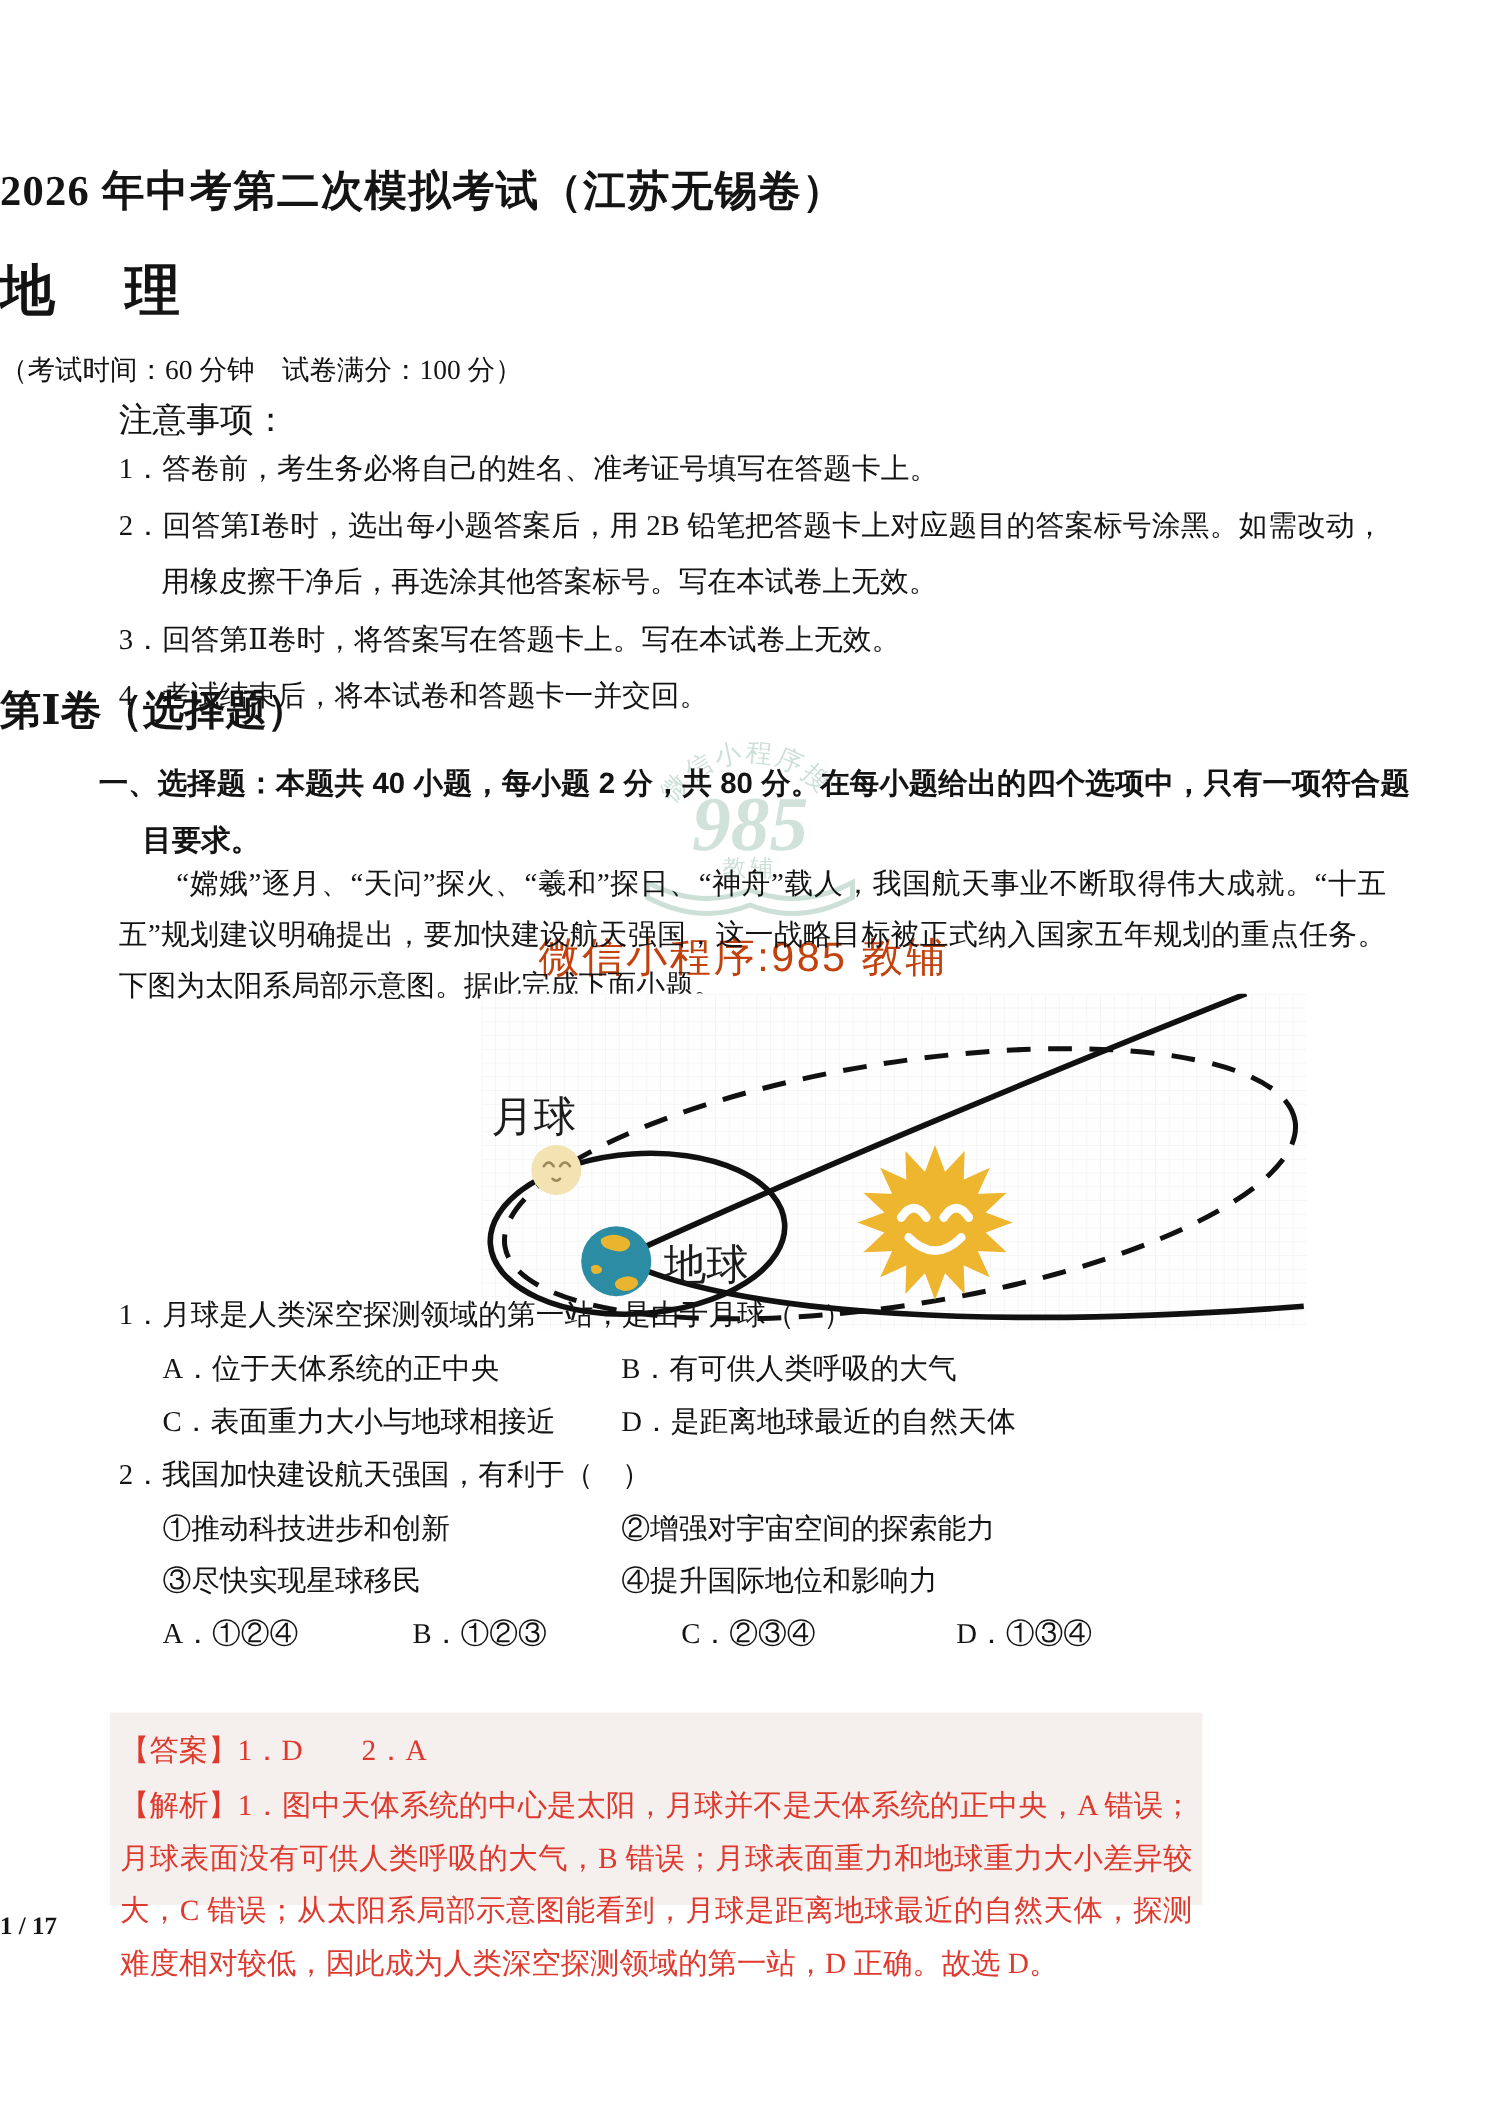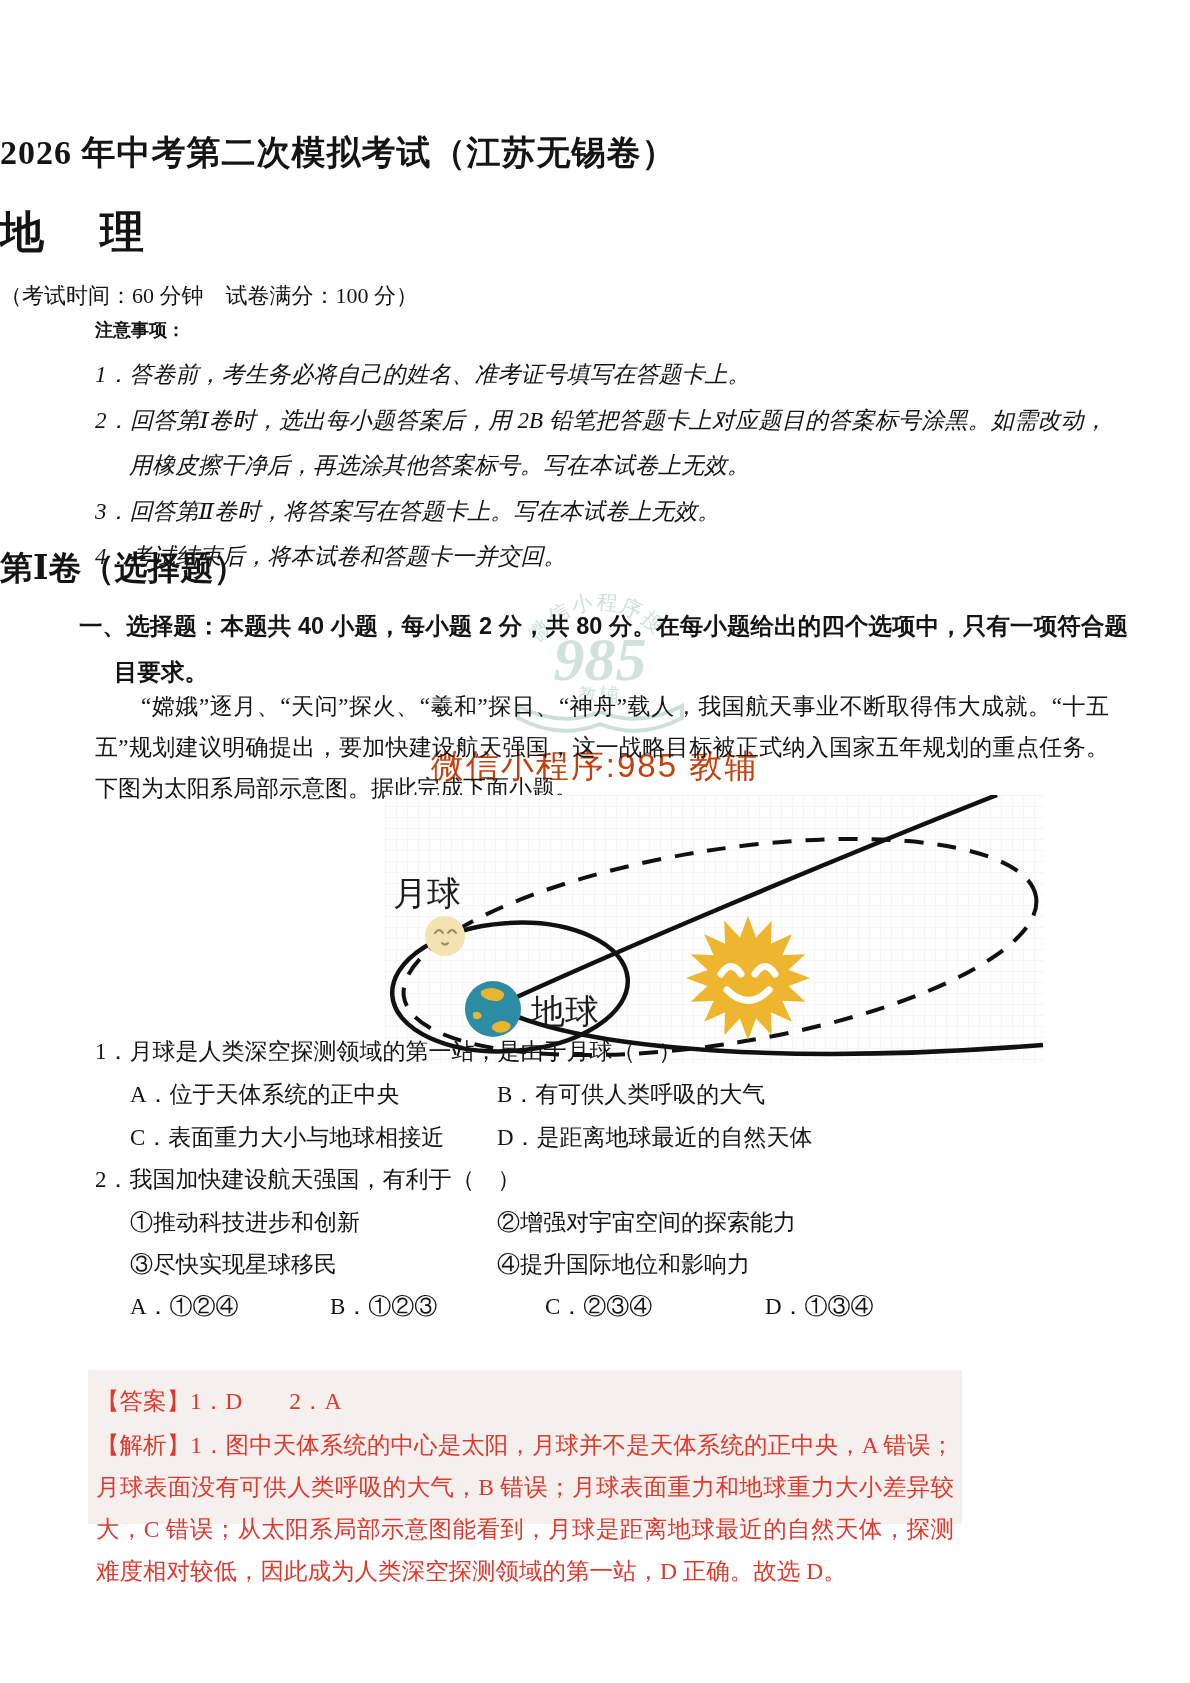--- a/index.html
+++ b/index.html
@@ -5,23 +5,23 @@
   html,body{margin:0;padding:0;background:#ffffff;}
   .page{
     position:relative;width:1190px;height:1683px;background:#fff;overflow:hidden;
     font-family:"Liberation Serif","DejaVu Serif",serif;color:#141414;
   }
   .abs{position:absolute;}
   .center{left:0;width:1190px;text-align:left;}
   .doc-title{top:130px;font-size:34px;font-weight:bold;letter-spacing:1px;}
   .subject{top:203px;font-size:44px;font-weight:bold;letter-spacing:6px;}
   .exam-info{top:281px;font-size:22px;}
-  .notice-h{left:95px;top:318px;font-family:"Liberation Sans","DejaVu Sans",sans-serif;font-weight:700;font-size:18px;}
+  .notice-h{left:95px;top:318px;font-family:"Liberation Sans","DejaVu Sans",sans-serif;font-weight:400;font-size:27px;}
   .notice-list{left:95px;top:352px;width:1012px;font-size:23px;line-height:45.5px;}
-  .notice-item{padding-left:34px;text-indent:-34px;text-align:justify;font-style:italic;}
+  .notice-item{padding-left:34px;text-indent:-34px;text-align:justify;}
   .sec1-title{top:546px;font-size:33px;font-weight:bold;}
   .instruction{left:79px;top:603px;width:1014px;font-family:Liberation Sans, sans-serif;
     font-weight:700;font-size:23.5px;line-height:46px;padding-left:35px;text-indent:-35px;text-align:justify;}
   .passage{left:95px;top:686px;width:1014px;font-size:23px;line-height:41px;text-indent:2em;text-align:justify;}
   .figure-wrap{left:385px;top:795px;width:660px;height:268px;
     background-image:linear-gradient(#f5f5f5 1px,transparent 1px),linear-gradient(90deg,#f5f5f5 1px,transparent 1px);
     background-size:11px 11px;background-color:#fefefe;}
   .qstem{font-size:23px;}
   .q1-stem{left:95px;top:1036px;width:1014px;}
   .optrow{left:95px;width:1014px;height:30px;font-size:23px;}
@@ -156,14 +156,15 @@
 
   <div class="abs answer-block">
     <div class="answer-line">
       <span>【答案】</span><span>1．D　　2．A</span>
     </div>
     <div class="analysis">
       <span>【解析】</span><span>1．图中天体系统的中心是太阳，月球并不是天体系统的正中央，A 错误；月球表面没有可供人类呼吸的大气，B 错误；月球表面重力和地球重力大小差异较大，C 错误；从太阳系局部示意图能看到，月球是距离地球最近的自然天体，探测难度相对较低，因此成为人类深空探测领域的第一站，D 正确。故选 D。</span>
     </div>
   </div>
 
+  <div class="abs center page-num">1 / 17</div>
 
 </div>
 
 </body></html>

